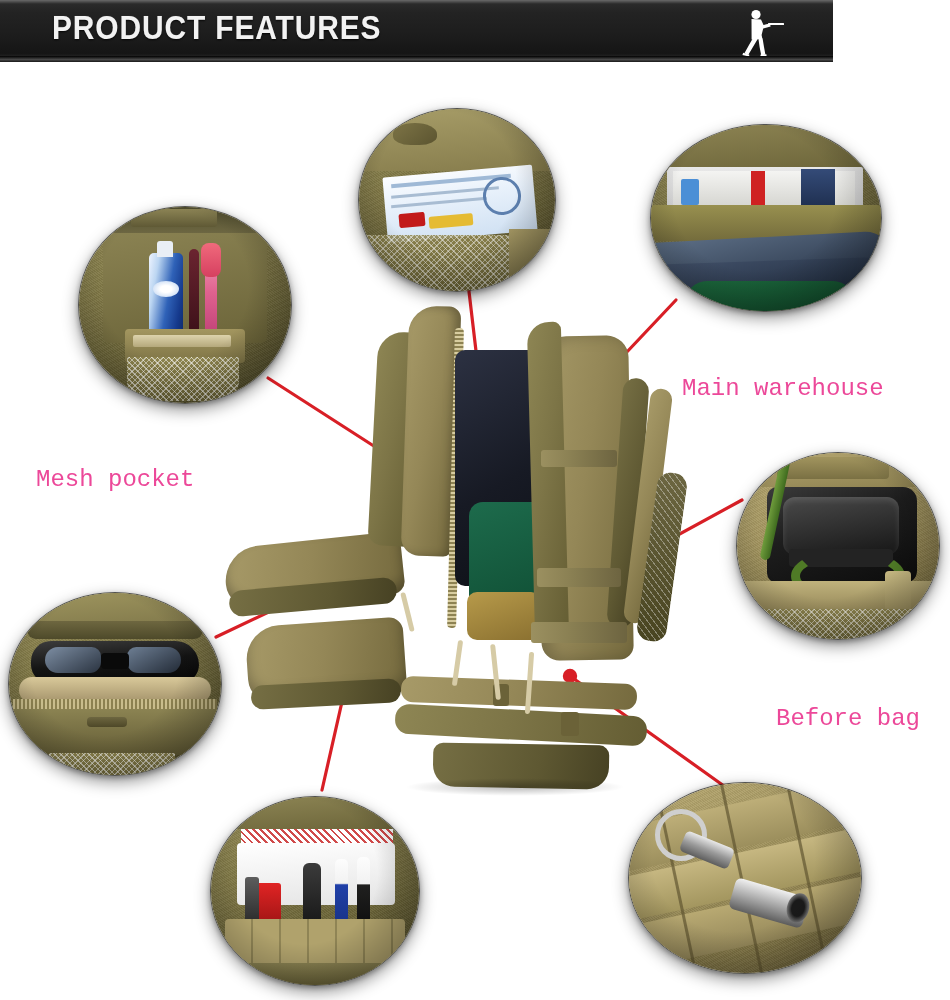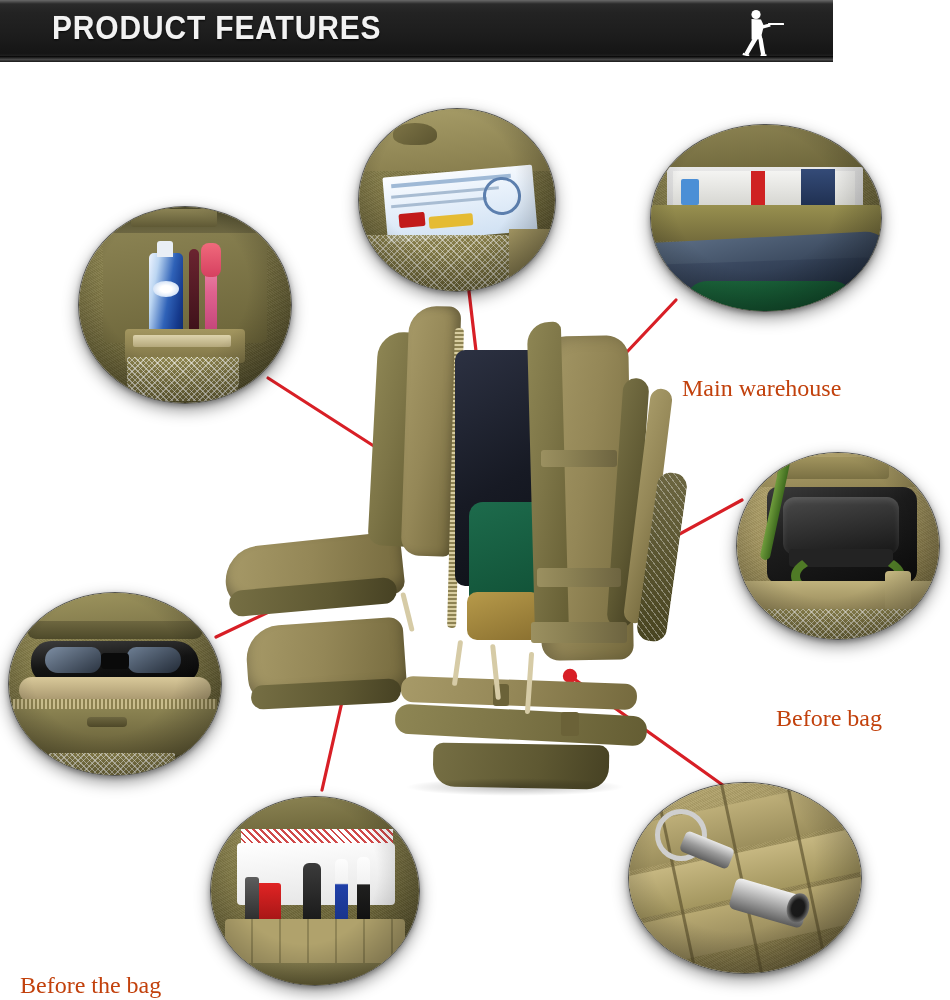--- a/index.html
+++ b/index.html
@@ -54,22 +54,22 @@
 
   .band{position:absolute;}
   .mesh{background:
       repeating-linear-gradient(45deg,rgba(255,255,255,.55) 0 1px,transparent 1px 4px),
       repeating-linear-gradient(-45deg,rgba(255,255,255,.5) 0 1px,transparent 1px 4px),
       linear-gradient(180deg,#8e854f,#6e6739);}
   .zip{background:repeating-linear-gradient(90deg,#c9bd8c 0 2px,#8c8150 2px 4px);}
 
   
   .label{
-    position:absolute;color:#c2410c;font-size:24px;white-space:nowrap;
-    font-family:Liberation Serif, serif;
+    position:absolute;color:#ec4899;font-size:24px;white-space:nowrap;
+    font-family:Liberation Mono, monospace;
   }
 
   
   #pack{position:absolute;left:255px;top:230px;width:420px;height:520px;}
   .pc{position:absolute;}
   .fab-a{background:linear-gradient(100deg,#8e8654 0%,#7d7547 45%,#645d33 100%);}
   .fab-b{background:linear-gradient(100deg,#a79a68 0%,#948757 48%,#756a3e 100%);}
   .fab-c{background:linear-gradient(100deg,#766f44 0%,#5e5832 60%,#464123 100%);}
   .strapv{background:linear-gradient(90deg,#9b9060 0%,#8a8053 40%,#6d6440 100%);border-radius:3px;}
 </style>
@@ -170,20 +170,21 @@
       <div class="band" style="left:126px;top:40px;width:12px;height:100px;background:linear-gradient(180deg,#f3a0b8 0%,#e0628f 45%,#b83a72 100%);border-radius:6px;"></div>
       <div class="band" style="left:122px;top:36px;width:20px;height:34px;background:linear-gradient(180deg,#f06a7c,#d64060);border-radius:8px;"></div>
       <div class="band" style="left:110px;top:42px;width:10px;height:86px;background:linear-gradient(180deg,#6b2430,#3c1119);border-radius:5px;"></div>
 
       <div class="band" style="left:46px;top:122px;width:120px;height:34px;background:linear-gradient(180deg,#a3965f,#7e7446);border-radius:4px;"></div>
       <div class="band" style="left:54px;top:128px;width:98px;height:12px;background:linear-gradient(180deg,#ddd3ac,#b5a97c);border-radius:2px;"></div>
       <div class="band mesh" style="left:48px;top:150px;width:112px;height:44px;border-radius:0 0 20px 20px;"></div>
       <div class="vig"></div>
     </div>
   </div>
+  <div class="label" style="left:36px;top:404px;">Mesh pocket</div>
 
   <div class="callout" style="left:358px;top:46px;width:196px;height:182px;">
     <div class="photo nylon-olive">
       <div class="band" style="left:0;top:0;width:100%;height:62px;background:linear-gradient(175deg,#a79d68,#867c4c);"></div>
       <div class="band" style="left:34px;top:14px;width:44px;height:22px;background:linear-gradient(140deg,#7d7446,#5b5430);border-radius:50% 50% 40% 40%;"></div>
 
       <div class="band" style="left:26px;top:62px;width:150px;height:66px;background:linear-gradient(175deg,#fcfdff 0%,#e8f1fb 40%,#cfe0f2 100%);border-radius:2px;transform:rotate(-5deg);"></div>
       <div class="band" style="left:32px;top:70px;width:120px;height:4px;background:#9fb9d6;transform:rotate(-5deg);"></div>
       <div class="band" style="left:32px;top:82px;width:108px;height:3px;background:#a8bcd2;transform:rotate(-5deg);"></div>
       <div class="band" style="left:32px;top:92px;width:96px;height:3px;background:#a8bcd2;transform:rotate(-5deg);"></div>
@@ -267,21 +268,20 @@
       <div class="band" style="left:34px;top:80px;width:14px;height:46px;background:linear-gradient(180deg,#5d5d5d,#2b2b2b);border-radius:3px;"></div>
       <div class="band" style="left:92px;top:66px;width:18px;height:72px;background:linear-gradient(180deg,#3b3b3b,#121212);border-radius:6px;"></div>
       <div class="band" style="left:124px;top:62px;width:13px;height:76px;background:linear-gradient(180deg,#fdfdfd 0%,#f2f2f2 32%,#1f3fa8 34%,#16307f 100%);border-radius:5px;"></div>
       <div class="band" style="left:146px;top:60px;width:13px;height:78px;background:linear-gradient(180deg,#fdfdfd 0%,#f2f2f2 34%,#20201f 36%,#0b0b0b 100%);border-radius:5px;"></div>
 
       <div class="band" style="left:14px;top:122px;width:180px;height:48px;background:repeating-linear-gradient(90deg,#b0a26c 0 26px,#8f8455 26px 28px);border-radius:4px;"></div>
       <div class="band" style="left:0;top:166px;width:100%;height:28px;background:linear-gradient(180deg,#8a8252,#605931);"></div>
       <div class="vig"></div>
     </div>
   </div>
-  <div class="label" style="left:20px;top:910px;">Before the bag</div>
 
   <div class="callout" style="left:628px;top:720px;width:232px;height:190px;">
     <div class="photo nylon-tan">
 
       <div class="band" style="left:-20px;top:18px;width:280px;height:44px;background:linear-gradient(180deg,#bdae78,#9c8f5d);transform:rotate(-12deg);"></div>
       <div class="band" style="left:-20px;top:68px;width:280px;height:44px;background:linear-gradient(180deg,#c6b781,#a3965f);transform:rotate(-12deg);"></div>
       <div class="band" style="left:-20px;top:118px;width:280px;height:44px;background:linear-gradient(180deg,#b8a972,#95885a);transform:rotate(-12deg);"></div>
 
       <div class="band" style="left:46px;top:-10px;width:3px;height:220px;background:rgba(90,80,45,.65);transform:rotate(-12deg);"></div>
       <div class="band" style="left:112px;top:-10px;width:3px;height:220px;background:rgba(90,80,45,.65);transform:rotate(-12deg);"></div>

